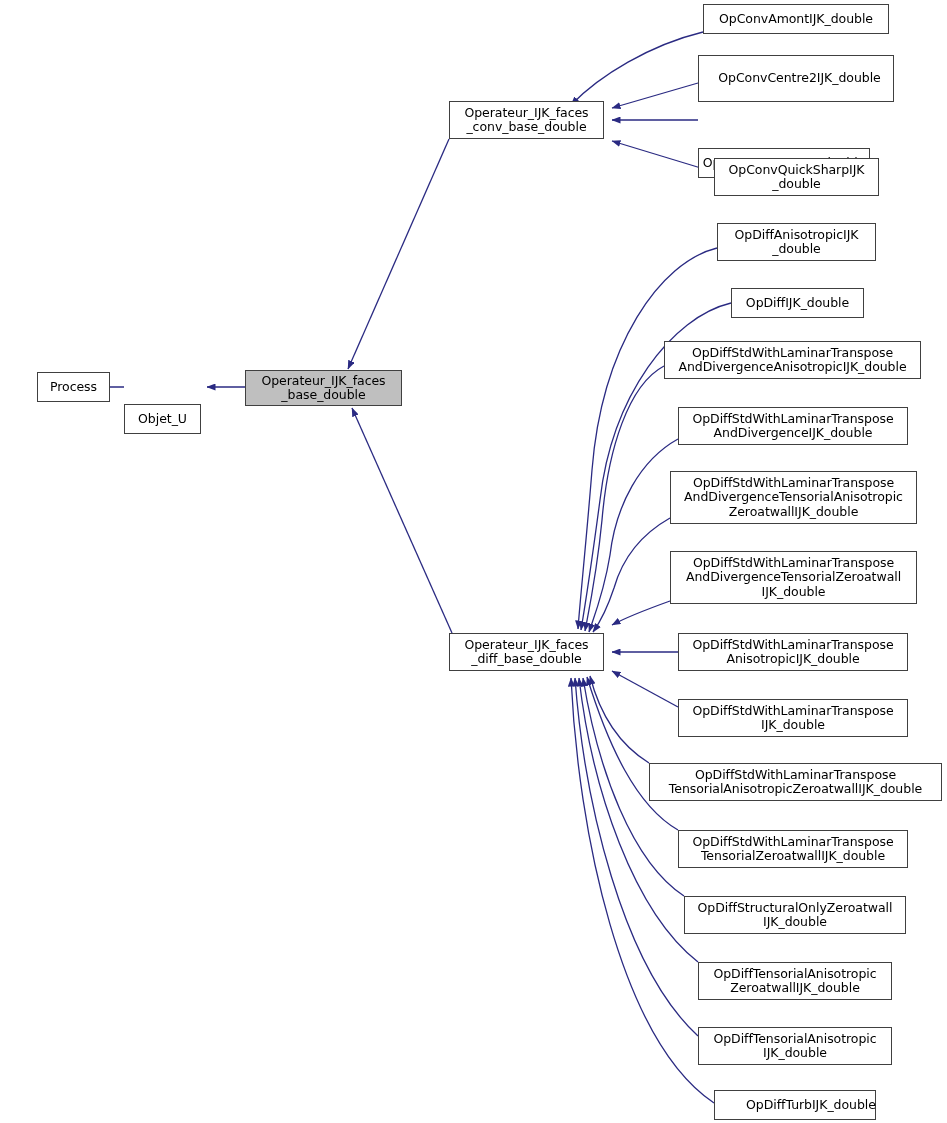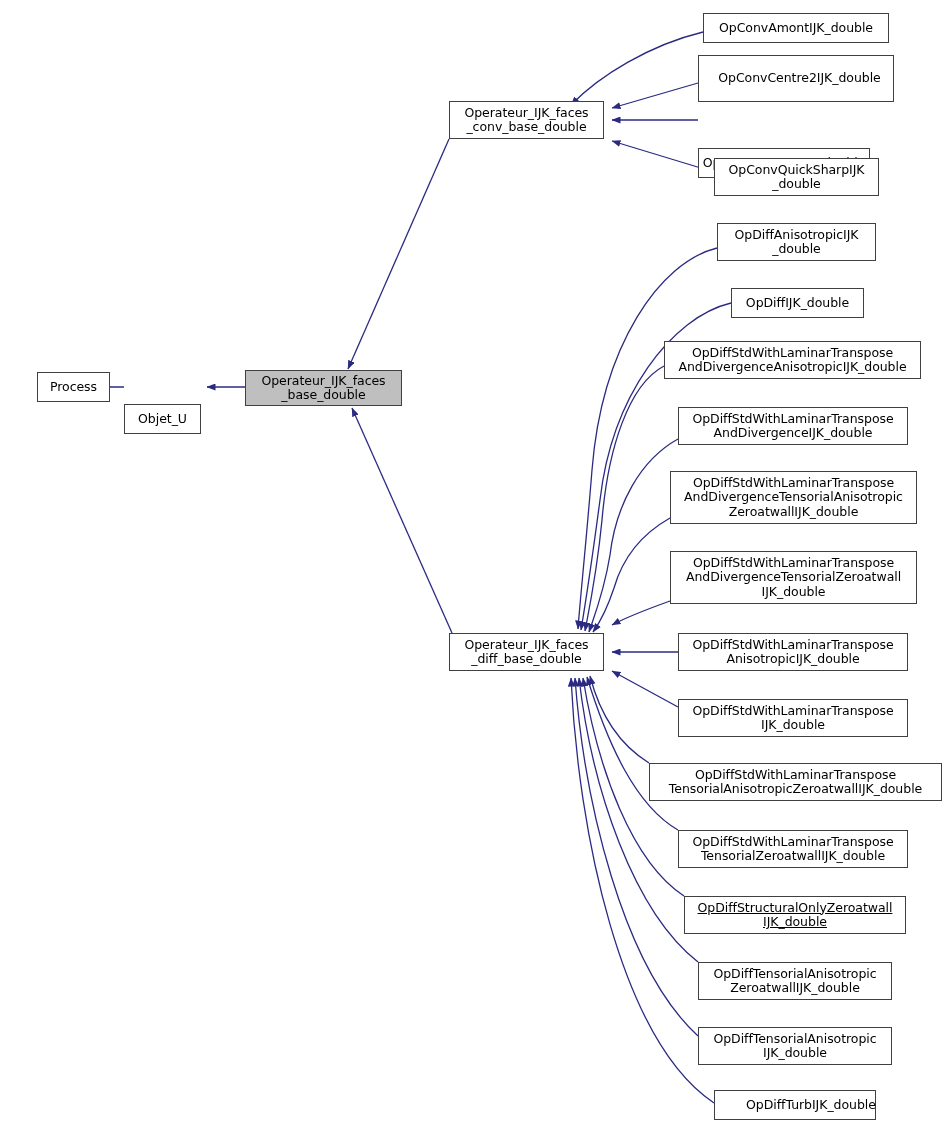--- a/index.html
+++ b/index.html
@@ -79,21 +79,21 @@
       <path d="M 714,1103 C 620,1040 578,830 571,678" fill="none" stroke="#2a2a82" stroke-width="1.3" marker-end="url(#arrowhead)"></path>
     </svg>
 <div class="node" style="left: 5px; top: 372px; width: 73px; height: 30px; margin-left: 32px;"><span>Process</span></div>
     <div class="node" style="left: 124px; top: 372px; width: 77px; height: 30px; margin-top: 32px;"><span>Objet_U</span></div>
     <div class="node highlight" style="left: 245px; top: 370px; width: 157px; height: 36px;"><span>Operateur_IJK_faces
 _base_double</span></div>
     <div class="node" style="left: 449px; top: 101px; width: 155px; height: 38px;"><span>Operateur_IJK_faces
 _conv_base_double</span></div>
     <div class="node" style="left: 449px; top: 633px; width: 155px; height: 38px;"><span>Operateur_IJK_faces
 _diff_base_double</span></div>
-    <div class="node" style="left: 703px; top: 4px; width: 186px; height: 30px; margin-top: 9px;"><span>OpConvAmontIJK_double</span></div>
+    <div class="node" style="left: 703px; top: 4px; width: 186px; height: 30px;"><span>OpConvAmontIJK_double</span></div>
     <div class="node" style="left: 698px; top: 55px; width: 196px; height: 47px; padding-left: 11px;"><span>OpConvCentre2IJK_double</span></div>
     <div class="node" style="left: 698px; top: 100px; width: 172px; height: 30px; margin-top: 48px;"><span>OpConvCentre4IJK_double</span></div>
     <div class="node" style="left: 714px; top: 158px; width: 165px; height: 38px;"><span>OpConvQuickSharpIJK
 _double</span></div>
     <div class="node" style="left: 717px; top: 223px; width: 159px; height: 38px;"><span>OpDiffAnisotropicIJK
 _double</span></div>
     <div class="node" style="left: 731px; top: 288px; width: 133px; height: 30px;"><span>OpDiffIJK_double</span></div>
     <div class="node" style="left: 664px; top: 341px; width: 257px; height: 38px;"><span>OpDiffStdWithLaminarTranspose
 AndDivergenceAnisotropicIJK_double</span></div>
     <div class="node" style="left: 678px; top: 407px; width: 230px; height: 38px;"><span>OpDiffStdWithLaminarTranspose
@@ -105,20 +105,20 @@
 AndDivergenceTensorialZeroatwall
 IJK_double</span></div>
     <div class="node" style="left: 678px; top: 633px; width: 230px; height: 38px;"><span>OpDiffStdWithLaminarTranspose
 AnisotropicIJK_double</span></div>
     <div class="node" style="left: 678px; top: 699px; width: 230px; height: 38px;"><span>OpDiffStdWithLaminarTranspose
 IJK_double</span></div>
     <div class="node" style="left: 649px; top: 763px; width: 293px; height: 38px;"><span>OpDiffStdWithLaminarTranspose
 TensorialAnisotropicZeroatwallIJK_double</span></div>
     <div class="node" style="left: 678px; top: 830px; width: 230px; height: 38px;"><span>OpDiffStdWithLaminarTranspose
 TensorialZeroatwallIJK_double</span></div>
-    <div class="node" style="left: 684px; top: 896px; width: 222px; height: 38px; text-decoration: underline;"><span>OpDiffStructuralOnlyZeroatwall
+    <div class="node" style="left: 684px; top: 896px; width: 222px; height: 38px;"><span>OpDiffStructuralOnlyZeroatwall
 IJK_double</span></div>
     <div class="node" style="left: 698px; top: 962px; width: 194px; height: 38px;"><span>OpDiffTensorialAnisotropic
 ZeroatwallIJK_double</span></div>
     <div class="node" style="left: 698px; top: 1027px; width: 194px; height: 38px;"><span>OpDiffTensorialAnisotropic
 IJK_double</span></div>
     <div class="node" style="left: 714px; top: 1090px; width: 162px; height: 30px; padding-left: 36px;"><span>OpDiffTurbIJK_double</span></div>
   </div>
 
 </body></html>

